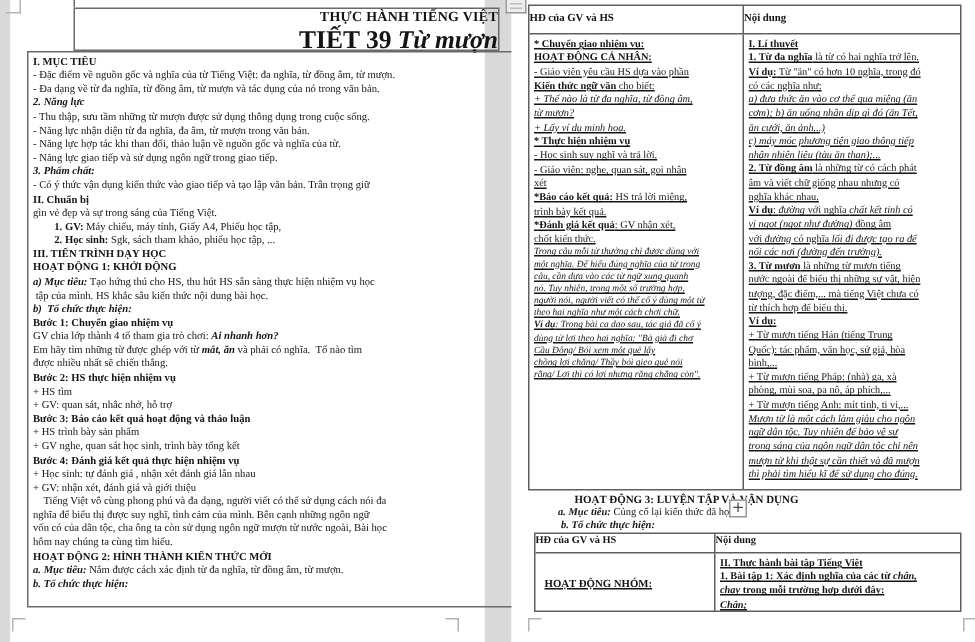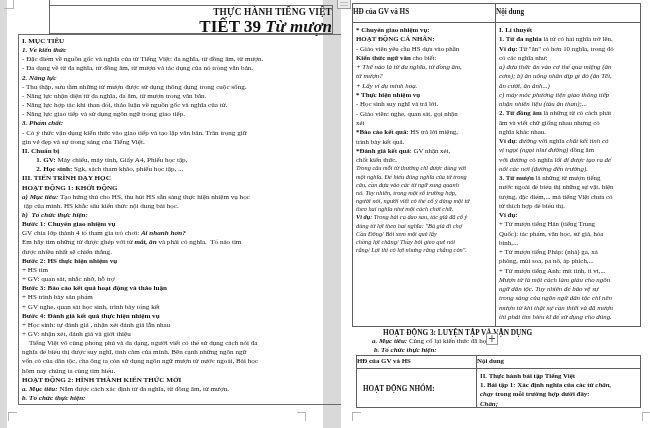--- a/index.html
+++ b/index.html
@@ -36,21 +36,21 @@
   .mBR{left:297px;top:412px;border-top:1px solid #b3b3b3;border-right:1px solid #b3b3b3;}
   .mRBL{left:352px;top:412px;border-top:1px solid #b3b3b3;border-left:1px solid #b3b3b3;}
   .mRBR{left:642px;top:412px;border-top:1px solid #b3b3b3;border-left:1px solid #b3b3b3;}
 
   
   .t1{position:absolute;left:352px;top:3px;width:289px;height:324px;border:1px solid #5f5f5f;box-sizing:border-box;}
   .thead{display:flex;height:18px;border-bottom:1px solid #5f5f5f;}
   .th{font-weight:bold;font-size:7.2px;text-align:left;padding-top:4px;box-sizing:border-box;}
   .thL{width:143px;border-right:1px solid #5f5f5f;}
   .thR{flex:1;}
-  .tbody{display:flex;height:303px;}
+  .tbody{display:flex;height:303px;text-decoration:underline;}
   .td{box-sizing:border-box;padding:2px 3px;}
   .tdL{width:143px;border-right:1px solid #5f5f5f;font-size:6.9px;line-height:9.3px;}
   .tdL .tl.small{line-height:8.15px;}
   .tdR{flex:1;font-size:6.9px;line-height:9.25px;}
 
   
   .act3{position:absolute;left:352px;top:328px;width:289px;font-size:7px;line-height:9px;}
   .act3 .tl:nth-child(1){padding-left:31px;font-size:7.3px;}
   .act3 .tl:nth-child(2){padding-left:20px;}
   .act3 .tl:nth-child(3){padding-left:22px;}
@@ -81,32 +81,31 @@
   <div class="strip gap"></div>
 
   <div class="page pageL"></div>
   <div class="title-stub"></div>
   <div class="titlebox">
     <div class="t1line">THỰC HÀNH TIẾNG VIỆT</div>
     <div class="t2line"><span class="b">TIẾT 39 </span><span class="bi">Từ mượn</span></div>
   </div>
   <div class="contentbox">
       <div class="tl"><span class="b">I. MỤC TIÊU</span></div>
-      <div class="tl"><span class="bi">1. Về kiến thức</span></div>
       <div class="tl"><span>- Đặc điểm về nguồn gốc và nghĩa của từ Tiếng Việt: đa nghĩa, từ đồng âm, từ mượn.</span></div>
       <div class="tl"><span>- Đa dạng về từ đa nghĩa, từ đồng âm, từ mượn và tác dụng của nó trong văn bản.</span></div>
       <div class="tl"><span class="bi">2. Năng lực</span></div>
       <div class="tl"><span>- Thu thập, sưu tầm những từ mượn được sử dụng thông dụng trong cuộc sống.</span></div>
       <div class="tl"><span>- Năng lực nhận diện từ đa nghĩa, đa âm, từ mượn trong văn bản.</span></div>
       <div class="tl"><span>- Năng lực hợp tác khi than đổi, thảo luận về nguồn gốc và nghĩa của từ.</span></div>
       <div class="tl"><span>- Năng lực giao tiếp và sử dụng ngôn ngữ trong giao tiếp.</span></div>
       <div class="tl"><span class="bi">3. Phẩm chất:</span></div>
       <div class="tl"><span>- Có ý thức vận dụng kiến thức vào giao tiếp và tạo lập văn bản. Trân trọng giữ</span></div>
+      <div class="tl"><span class="b">II. Chuẩn bị</span></div>
       <div class="tl"><span>gìn vẻ đẹp và sự trong sáng của Tiếng Việt.</span></div>
-      <div class="tl"><span class="b">II. Chuẩn bị</span></div>
       <div class="tl"><span class="b">        1. GV:</span><span> Máy chiếu, máy tính, Giấy A4, Phiếu học tập,</span></div>
       <div class="tl"><span class="b">        2. Học sinh:</span><span> Sgk, sách tham khảo, phiếu học tập, ...</span></div>
       <div class="tl"><span class="b">III. TIẾN TRÌNH DẠY HỌC</span></div>
       <div class="tl"><span class="b">HOẠT ĐỘNG 1: KHỞI ĐỘNG</span></div>
       <div class="tl"><span class="bi">a) Mục tiêu:</span><span> Tạo hứng thú cho HS, thu hút HS sẵn sàng thực hiện nhiệm vụ học</span></div>
       <div class="tl"><span> tập của mình. HS khắc sâu kiến thức nội dung bài học.</span></div>
       <div class="tl"><span class="bi">b)  Tổ chức thực hiện:</span></div>
       <div class="tl"><span class="b">Bước 1: Chuyển giao nhiệm vụ</span></div>
       <div class="tl"><span>GV chia lớp thành 4 tổ tham gia trò chơi: </span><span class="bi">Ai nhanh hơn?</span></div>
       <div class="tl"><span>Em hãy tìm những từ được ghép với từ </span><span class="bi">mắt, ăn</span><span> và phải có nghĩa.  Tổ nào tìm</span></div>

